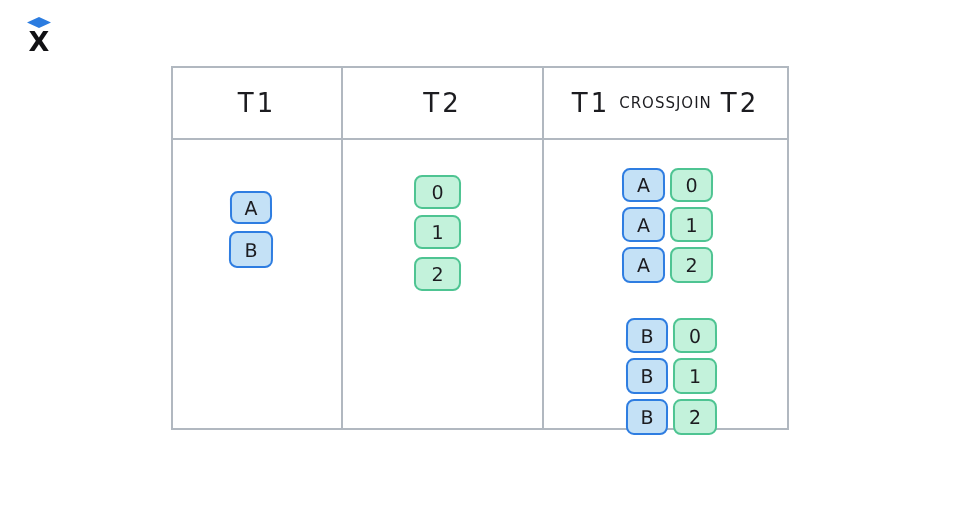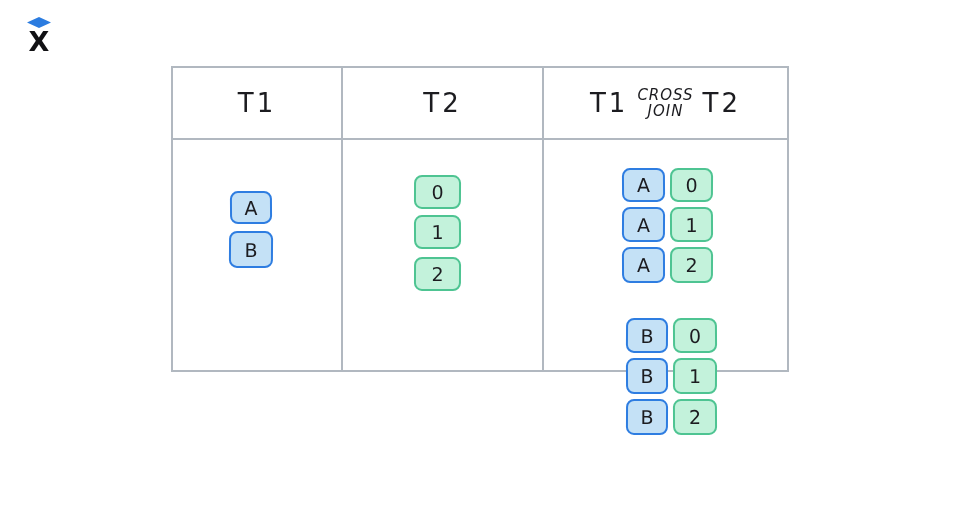--- a/index.html
+++ b/index.html
@@ -7,33 +7,33 @@
               font-family:"DejaVu Sans", sans-serif; color:#1c1c20; }
 
   
   .logo { position:absolute; left:26px; top:17px; width:26px; text-align:center; }
   .logo-diamond { width:24px; height:11px; margin:0 auto; background:#2b7ce0;
                   clip-path:polygon(50% 0, 100% 50%, 50% 100%, 0 50%); }
   .logo-letter { font-size:27px; font-weight:900; line-height:26px; margin-top:1px;
                  color:#111114; letter-spacing:0; }
 
   
-  .join-table { position:absolute; left:171px; top:66px; width:618px; height:306px;
+  .join-table { position:absolute; left:171px; top:66px; width:618px; height:364px;
                 border:2px solid #b1b8c0; background:#ffffff;
                 display:grid; grid-template-columns:170px 201px 1fr;
                 grid-template-rows:72px 1fr; }
   .hcell { display:flex; align-items:center; justify-content:center;
            border-bottom:2px solid #b1b8c0; font-size:26px; letter-spacing:3px; }
   .hcell.mid, .bcell.mid { border-right:2px solid #b1b8c0; }
   .hcell.first, .bcell.first { border-right:2px solid #b1b8c0; }
   .bcell { position:relative; }
 
   .cross-header { display:flex; align-items:center; justify-content:center; gap:9px; }
-  .cross-stack { display:flex; flex-direction:column; align-items:center;
-                 font-size:15px; letter-spacing:1px; line-height:16px; font-weight:500;font-style:italic; }
+  .cross-stack { display:flex; flex-direction:row; align-items:center;
+                 font-size:15px; letter-spacing:1px; line-height:16px; font-weight:500; }
 
   
   .vbox { position:absolute; display:flex; align-items:center; justify-content:center;
           font-size:19px; font-weight:500; border-radius:8px; }
   .vbox.blue  { background:#c4e1f6; border:2px solid #2e7de1; }
   .vbox.green { background:#c3f2db; border:2px solid #4ec492; }
 </style>
 </head>
 <body>
 

